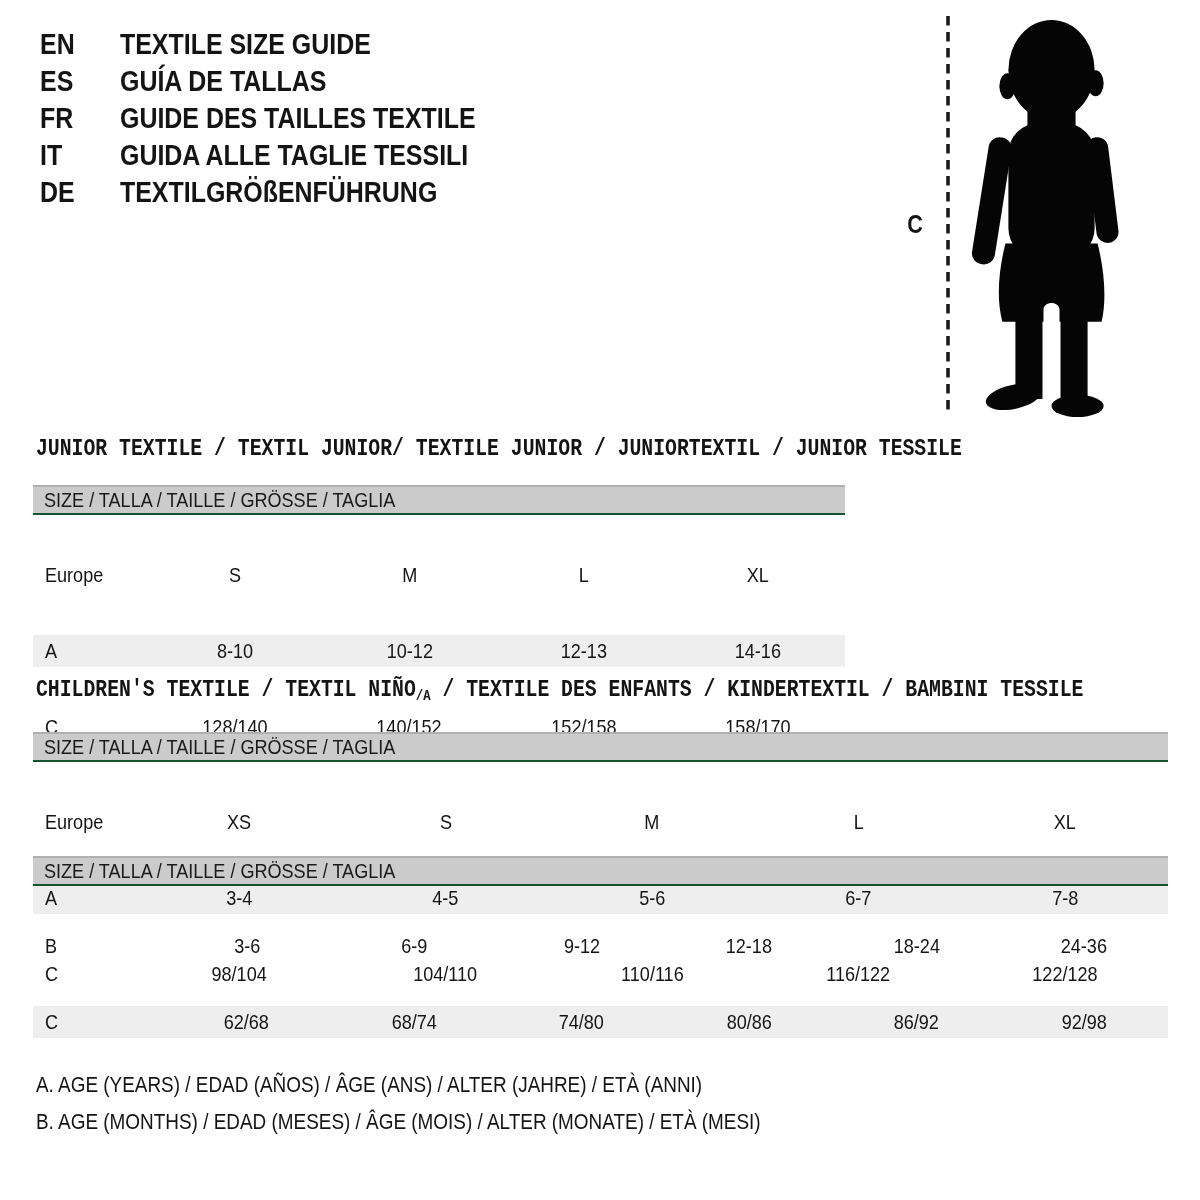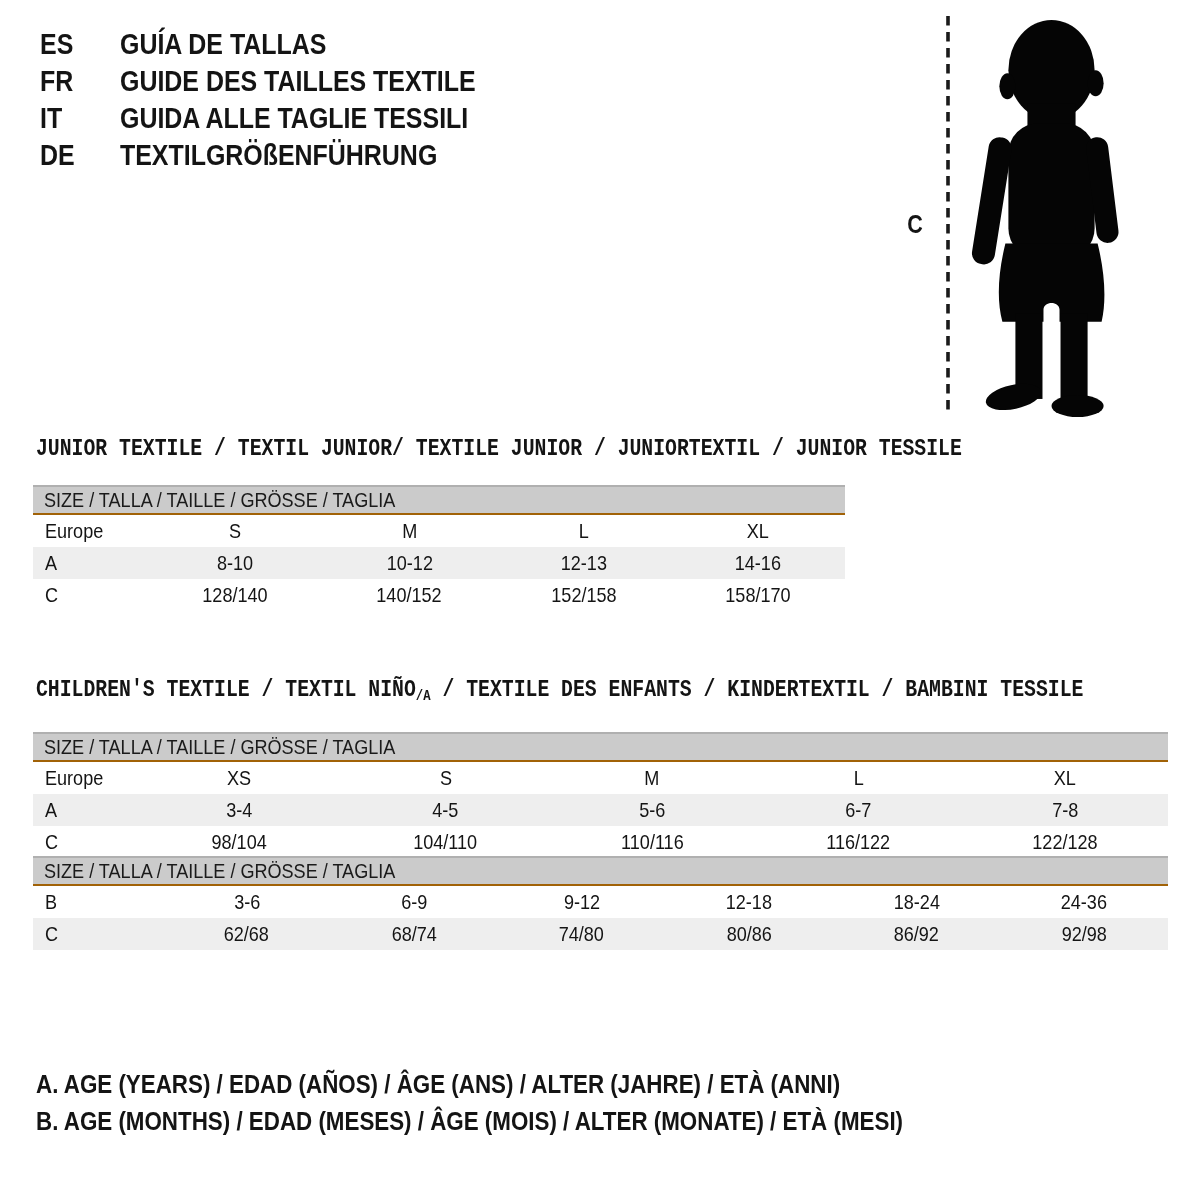--- a/index.html
+++ b/index.html
@@ -19,44 +19,48 @@
   
   .measure-line { position:absolute; left:944px; top:16px; }
   .figure-c { position:absolute; left:906px; top:210px; font-weight:700; font-size:25px; }
   .toddler { position:absolute; left:962px; top:13px; }
 
   
   .section { position:absolute; left:33px; }
   .sec-title { font-weight:700; font-size:23px; line-height:27px; margin-left:3px;font-family:Liberation Mono, monospace; }
   .size-bar {
     margin-top:22px; height:30px; display:flex; align-items:center;
-    background:#cbcbcb; border-top:2px solid #b0b0b0; border-bottom:2px solid #a16207;
+    background:#cbcbcb; border-top:2px solid #b0b0b0; border-bottom:2px solid #14532d;
     padding-left:11px; font-size:21px; color:#1a1a1a;
   }
-  .trow { display:flex; align-items:center; height:32px; font-size:21px; }
+  .trow { display:flex; align-items:center; height:32px; font-size:21px;margin-top:44px; }
   .trow.shaded { background:#eeeeee; }
   .trow .lbl { padding-left:12px; }
   .trow .cell { flex:1; text-align:center; }
   .w-junior  { width:812px; }
   .w-wide    { width:1135px; }
   .lbl-junior   { width:115px; }
   .lbl-children { width:103px; }
   .lbl-babies   { width:130px; }
   .sub { font-size:0.62em; vertical-align:-0.25em; }
 
   
   .notes { position:absolute; left:36px; top:1066px; }
-  .note-line { font-weight:700; font-size:26px; line-height:37px; }
+  .note-line { font-weight:400; font-size:22px; line-height:37px; }
 </style>
 </head>
 <body>
 
 <div class="page">
 
   <div class="lang-block">
+    <div class="lang-row">
+      <span class="lang-code"><span class="cond">EN</span></span>
+      <span class="cond">TEXTILE SIZE GUIDE</span>
+    </div>
     <div class="lang-row">
       <span class="lang-code"><span class="cond">ES</span></span>
       <span class="cond">GUÍA DE TALLAS</span>
     </div>
     <div class="lang-row">
       <span class="lang-code"><span class="cond">FR</span></span>
       <span class="cond">GUIDE DES TAILLES TEXTILE</span>
     </div>
     <div class="lang-row">
       <span class="lang-code"><span class="cond">IT</span></span>

